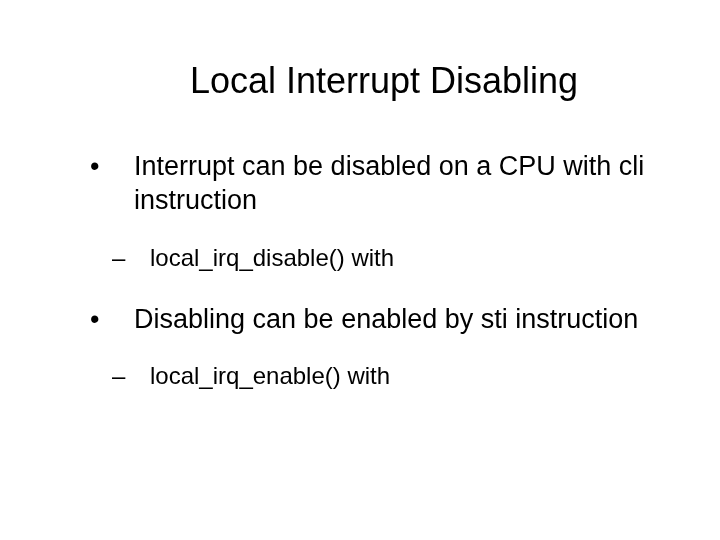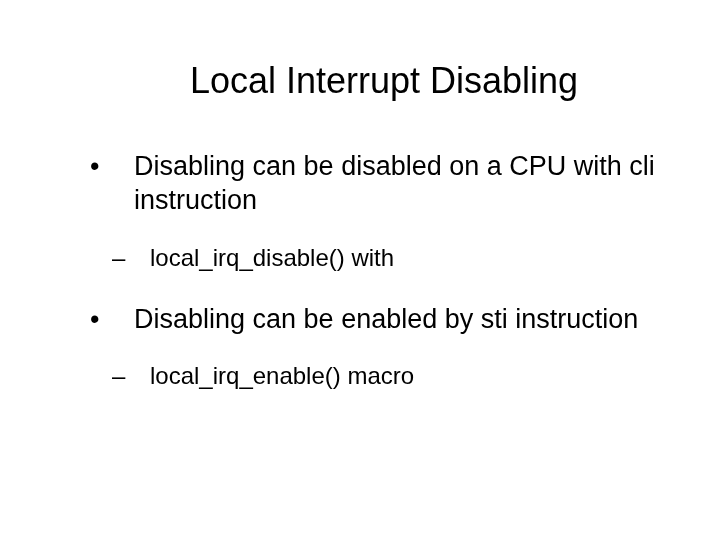--- a/index.html
+++ b/index.html
@@ -62,30 +62,30 @@
   </style>
 </head>
 <body>
 
 <div class="slide">
   <h1 class="title">Local Interrupt Disabling</h1>
   <div class="content">
 
     <div class="bullet-level-1">
       <span class="bullet-marker">•</span>
-      <span class="bullet-text">Disabling can be disabled on a CPU with cli instruction</span>
+      <span class="bullet-text">Interrupt can be disabled on a CPU with cli instruction</span>
     </div>
     <div class="bullet-level-2">
       <span class="bullet-marker">–</span>
       <span class="bullet-text">local_irq_disable() with</span>
     </div>
 
     <div class="bullet-level-1">
       <span class="bullet-marker">•</span>
       <span class="bullet-text">Disabling can be enabled by sti instruction</span>
     </div>
     <div class="bullet-level-2">
       <span class="bullet-marker">–</span>
-      <span class="bullet-text">local_irq_enable() macro</span>
+      <span class="bullet-text">local_irq_enable() with</span>
     </div>
 
   </div>
 </div>
 
 </body></html>

